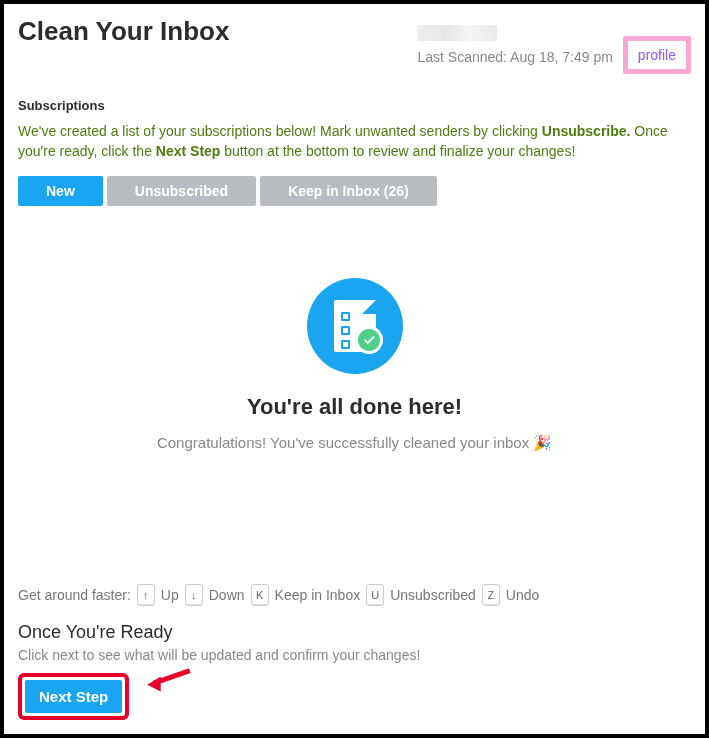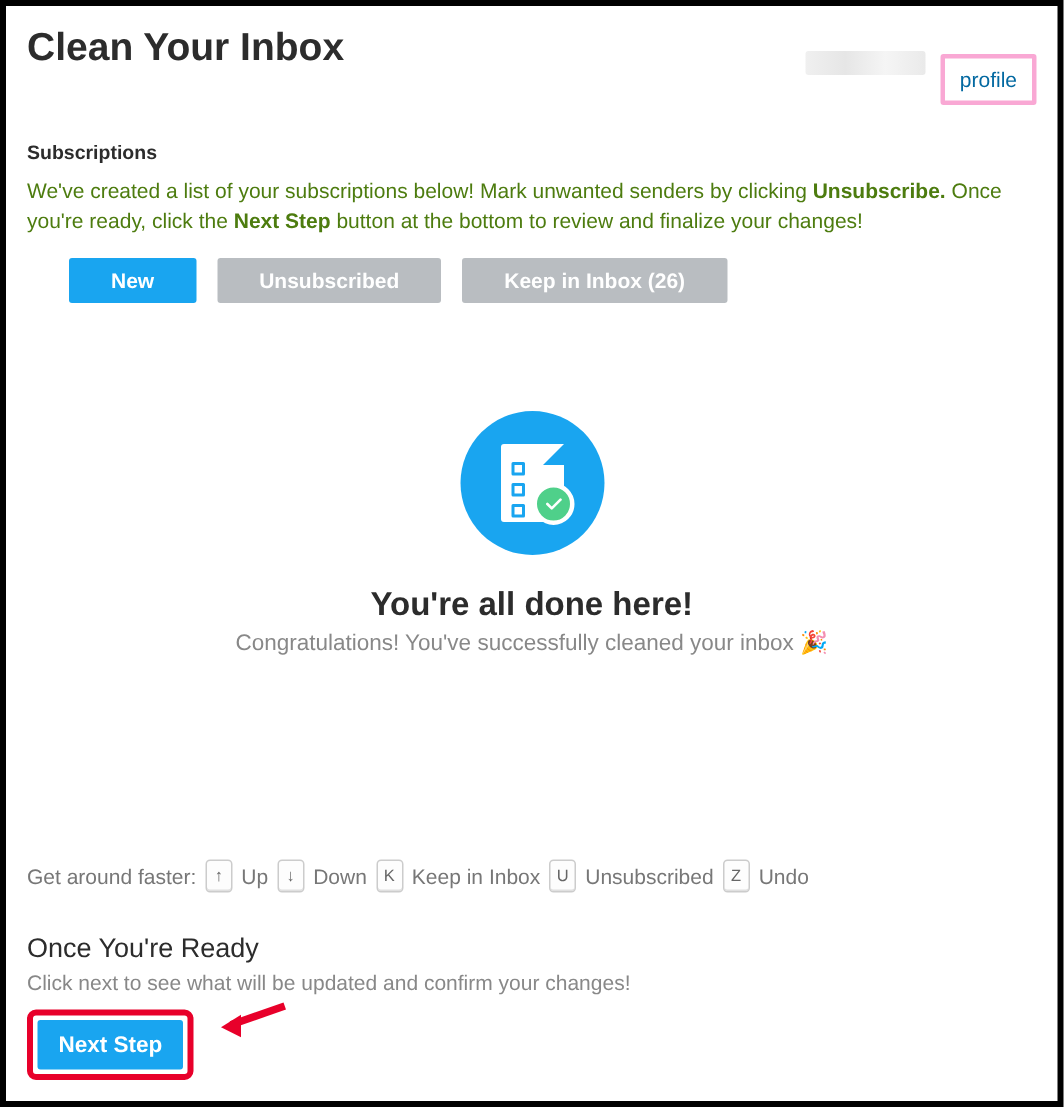--- a/index.html
+++ b/index.html
@@ -13,26 +13,26 @@
     color: #333;
     position: relative;
     overflow: hidden;
   }
   .top-row { display: flex; align-items: flex-start; justify-content: space-between; }
   h1 { font-size: 26px; font-weight: 600; color: #2c2c2c; }
   .top-right { display: flex; align-items: center; gap: 10px; }
   .scanned { font-size: 14px; color: #888; margin-top: 8px;}
   .eblur { width: 80px; height: 16px; background: linear-gradient(90deg,#f0f0f0,#e6e6e6,#f5f5f5,#eaeaea); border-radius:2px; margin-bottom:2px;}
   .profile-btn {
-    border: 3px solid #f9a8d4; background: #fff; padding: 6px 10px;
-    font-size: 14px; color: #0369a1; border-radius: 2px; cursor: pointer; margin-top: 20px;
+    border: 5px solid #f9a8d4; background: #fff; padding: 6px 10px;
+    font-size: 14px; color: #8b5cf6; border-radius: 2px; cursor: pointer; margin-top: 20px;
   }
   h2 { font-size: 13px; font-weight: 700; margin-top: 24px; color: #2c2c2c;}
   .intro { font-size: 14px; color: #4d7c0f; line-height: 1.45; margin-top: 8px;}
-  .tabs { display: flex; gap: 14px; margin-top: 14px; margin-left: 28px; }
+  .tabs { display: flex; gap: 4px; margin-top: 14px; }
   .tab {
     padding: 7px 28px; font-size: 14px; font-weight: 600;
     border: none; border-radius: 2px; cursor: pointer; color: #fff;
     background: #b9bdc1;
   }
   .tab.active { background: #19a5f0; }
   .center-block { text-align: center; margin-top: 72px; }
   .icon-circle {
     width: 96px; height: 96px; border-radius: 50%; background: #19a5f0;
     margin: 0 auto 20px auto; display: flex; align-items: center; justify-content: center;
@@ -47,23 +47,23 @@
   }
   .doc-lines{ position:absolute; left:7px; top:12px;}
   .doc-lines span{
     display:block; width:9px; height:9px; border:2px solid #19a5f0; border-radius:1px; margin-bottom:5px;
   }
   .badge{
     position:absolute; right:20px; bottom:20px; width:28px; height:28px; border-radius:50%;
     background:#4fd08a; border:3px solid #fff; display:flex; align-items:center; justify-content:center;
   }
   .done-title{ font-size:22px; font-weight:700; color:#2c2c2c;}
-  .done-sub{ font-size:15px; color:#888; margin-top:3px;}
+  .done-sub{ font-size:15px; color:#888; margin-top:14px;}
   .hotkeys{
-    position:absolute; left:14px; bottom:139px; font-size:14px; color:#777;
+    position:absolute; left:14px; bottom:128px; font-size:14px; color:#777;
     display:flex; align-items:center; gap:6px; flex-wrap:wrap;
   }
   .key{
     display:inline-flex; align-items:center; justify-content:center;
     min-width:18px; height:22px; padding:0 4px;
     border:1px solid #ccc; border-radius:3px; background:#fdfdfd;
     font-size:11px; color:#666; box-shadow: inset 0 -1px 0 #e0e0e0;
   }
   .ready-block{ position:absolute; left:14px; bottom:14px; right:14px;}
   .ready-block h3{ font-size:18px; font-weight:400; color:#2c2c2c;}
@@ -78,20 +78,21 @@
   }
 </style>
 </head>
 <body>
 
 <div class="top-row">
   <h1>Clean Your Inbox</h1>
   <div class="top-right">
     <div>
       <div class="eblur"></div>
+      <div class="scanned">Last Scanned: Aug 18, 7:49 pm</div>
     </div>
     <button class="profile-btn">profile</button>
   </div>
 </div>
 
 <h2>Subscriptions</h2>
 <p class="intro">
   <span>We've created a list of your subscriptions below! Mark unwanted senders by clicking </span><b>Unsubscribe.</b><span> Once you're ready, click the </span><b>Next Step</b><span> button at the bottom to review and finalize your changes!</span>
 </p>
 

